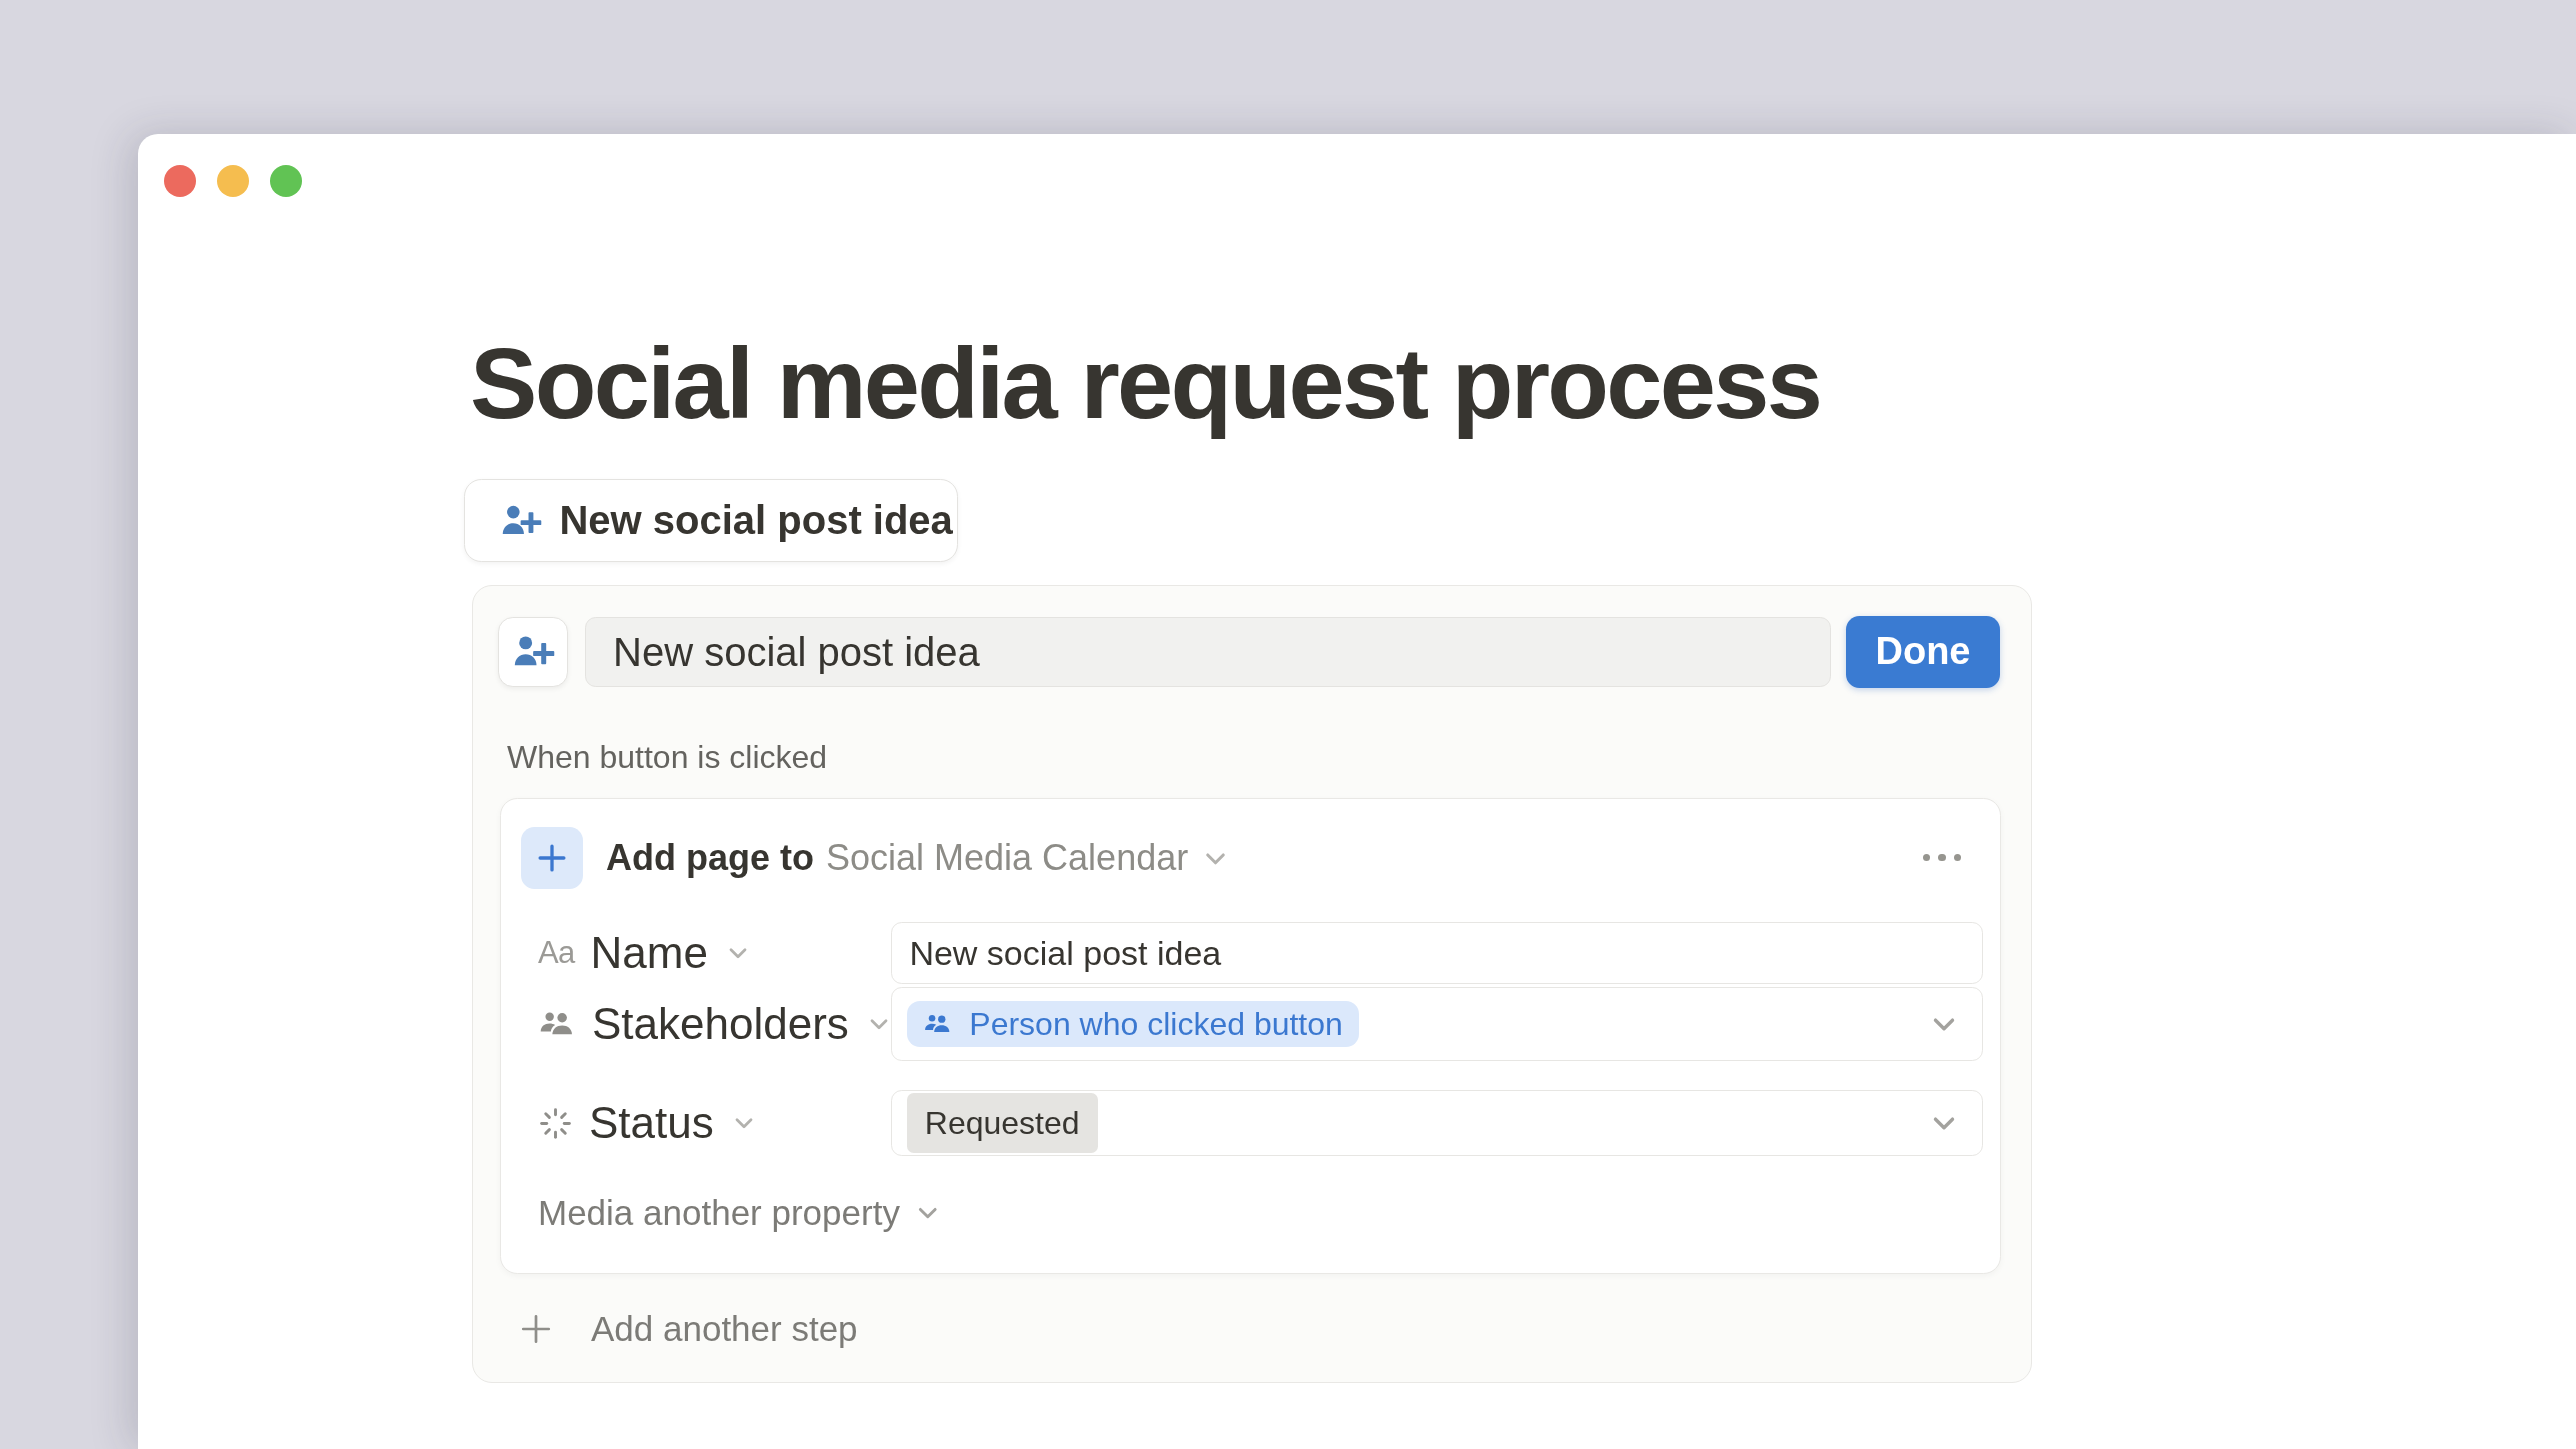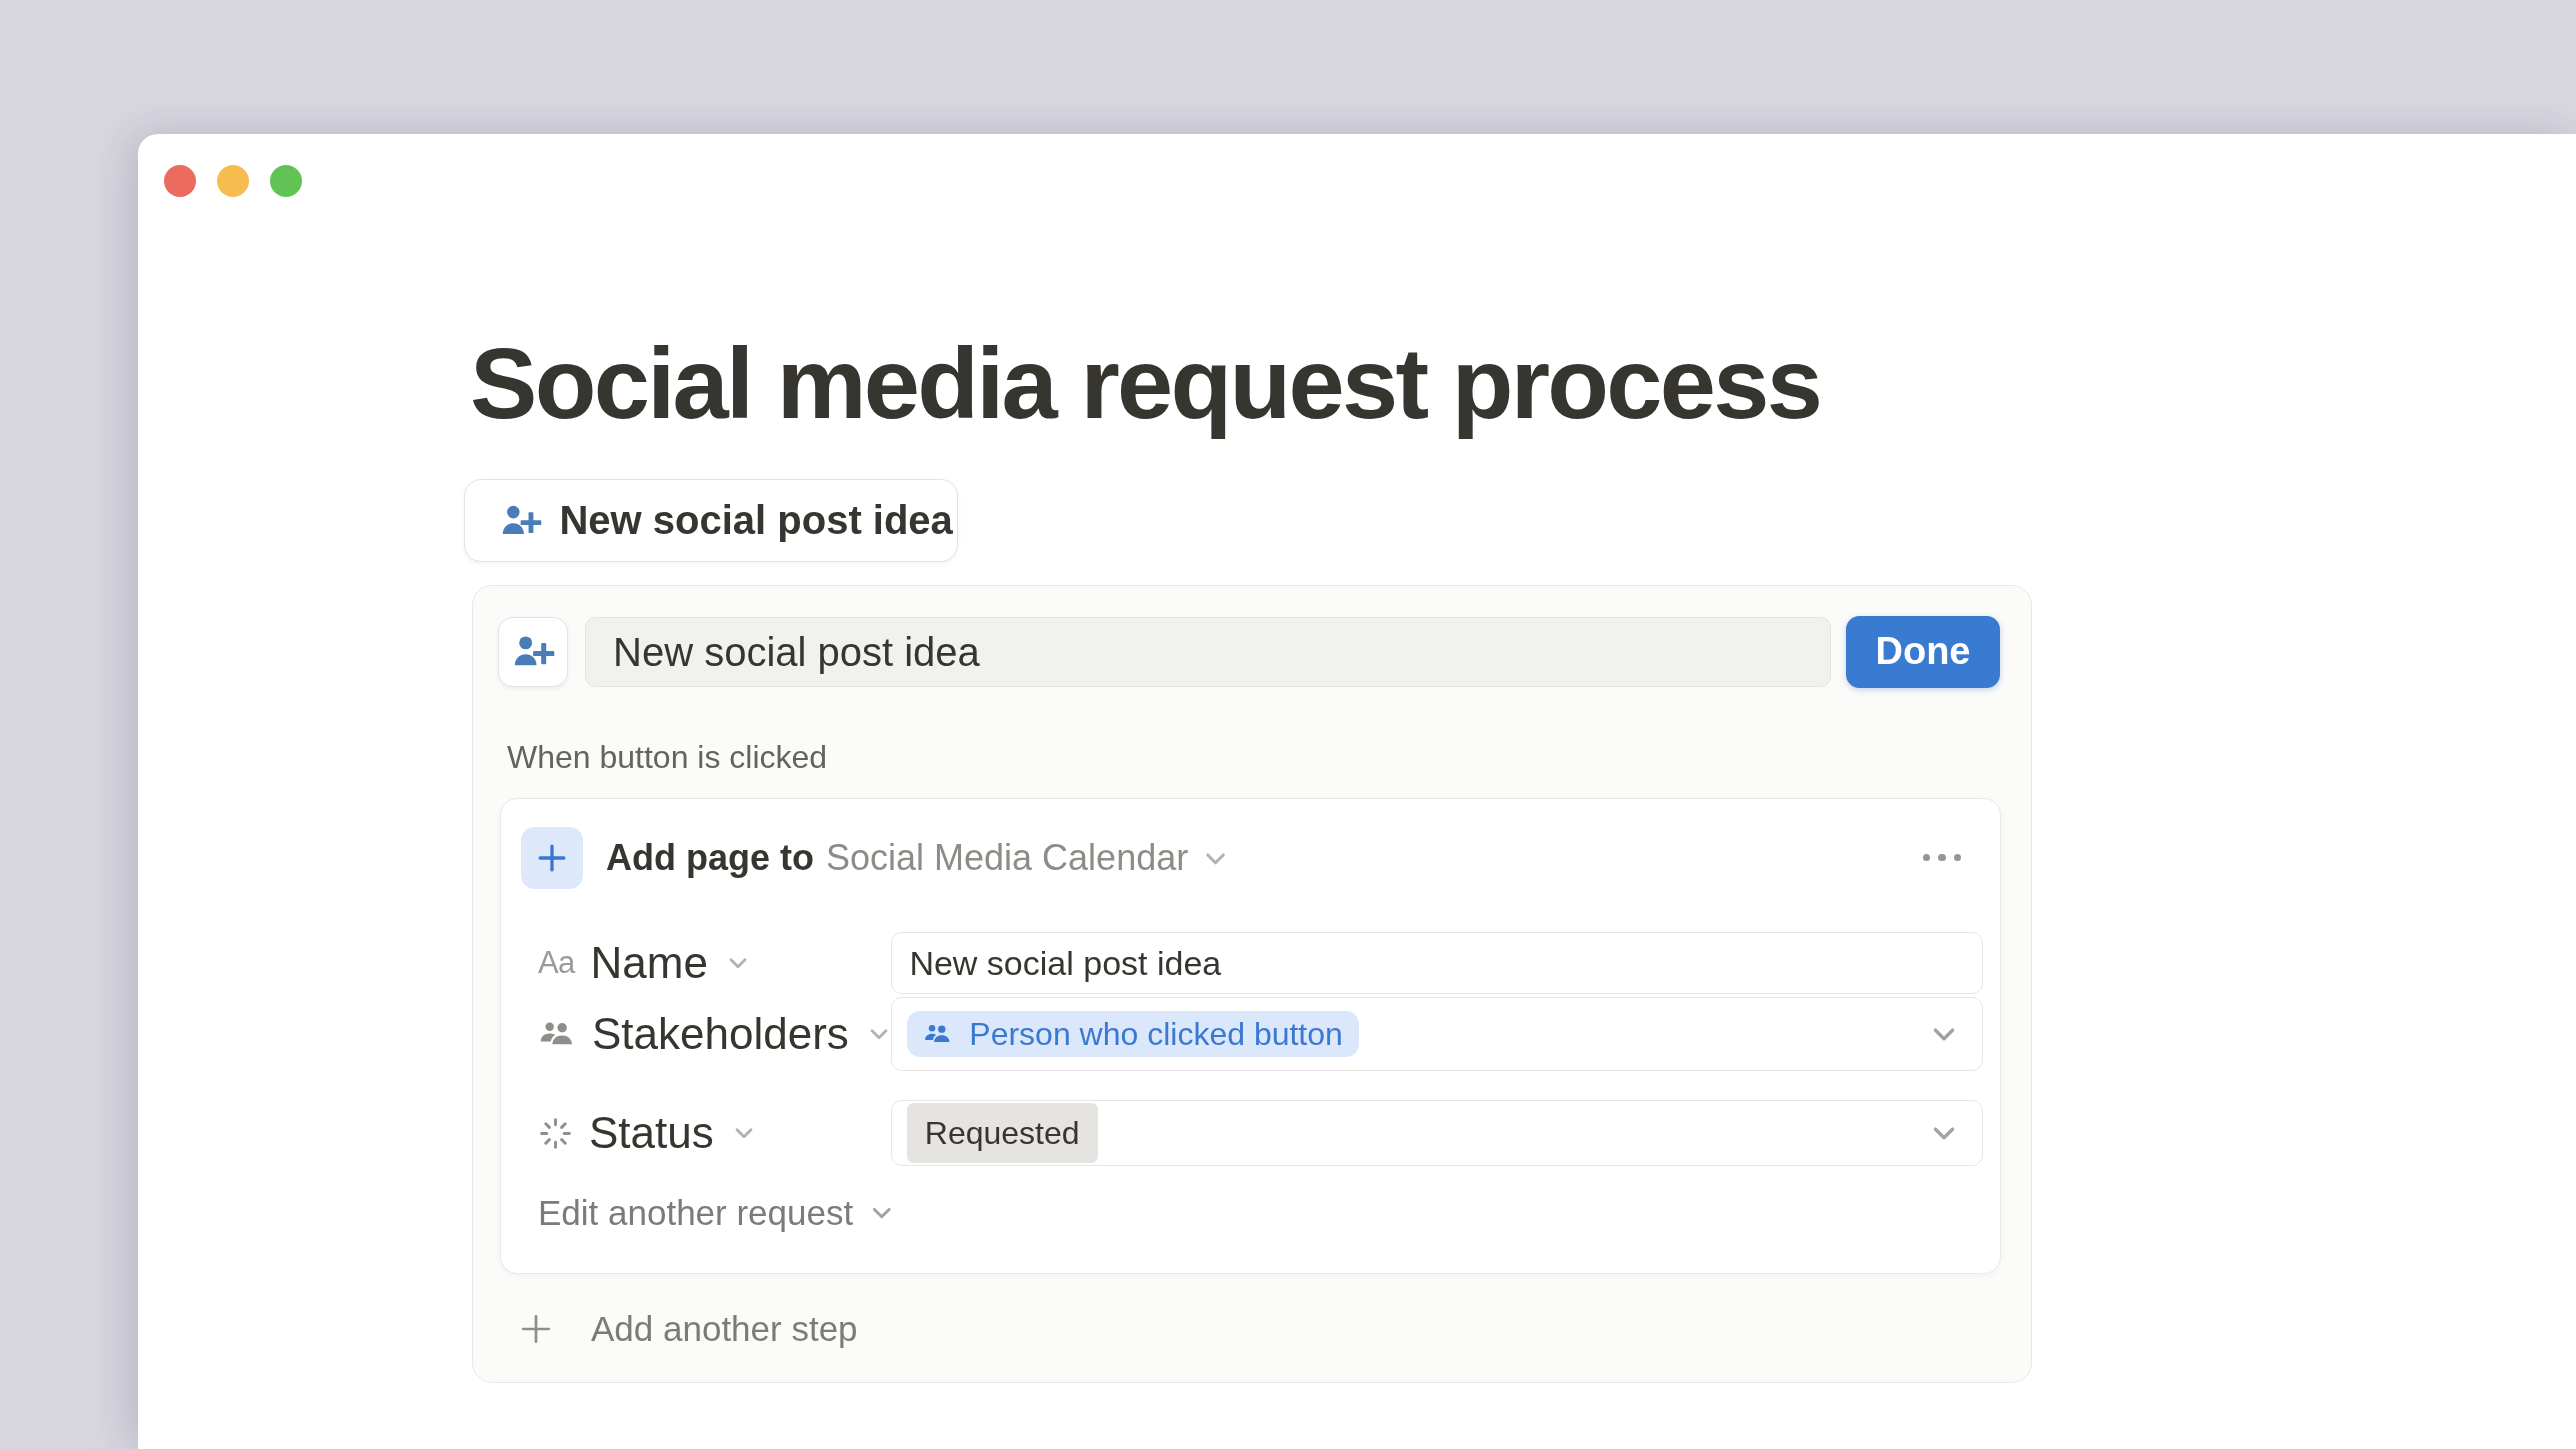--- a/index.html
+++ b/index.html
@@ -85,21 +85,21 @@
     justify-content:center;
   }
   .card-header .action{font-size:36px;font-weight:700;color:#373530;}
   .card-header .target{font-size:36px;font-weight:400;color:#8d8c87;cursor:pointer;}
   .menu-dots{
     position:absolute;right:35px;top:51px;display:flex;gap:8px;align-items:center;
     cursor:pointer;padding:4px;
   }
   .menu-dots i{width:7.4px;height:7.4px;border-radius:50%;background:#96958f;display:block;}
 
-  .prop-row{position:absolute;left:0;width:100%;margin-top:10px;}
+  .prop-row{position:absolute;left:0;width:100%;}
   .prop-row.r0{top:123px;height:62px;}
   .prop-row.r1{top:188px;height:74px;text-decoration:underline;}
   .prop-row.r2{top:291px;height:66px;}
   .prop-label{
     position:absolute;left:37px;top:0;height:100%;
     display:flex;align-items:center;gap:16px;cursor:pointer;white-space:nowrap;
   }
   .prop-label .ptext{font-size:44px;font-weight:500;color:#373530;}
   .aa-glyph{font-size:31px;font-weight:500;color:#9b9a96;letter-spacing:-0.7px;}
   .prop-field{
@@ -285,21 +285,21 @@
           </span>
           <span class="field-chevron">
             <svg width="34" height="34" viewBox="0 0 16 16">
               <path d="M4 6.2l4 4 4-4" stroke="#a3a29e" stroke-width="1.6" fill="none" stroke-linecap="round" stroke-linejoin="round"></path>
             </svg>
           </span>
         </div>
       </div>
 
       <div class="edit-prop">
-        <span>Edit another request</span>
+        <span>Media another property</span>
         <span>
           <svg width="29.5" height="29.5" viewBox="0 0 16 16">
             <path d="M4 6.2l4 4 4-4" stroke="#a3a29e" stroke-width="1.6" fill="none" stroke-linecap="round" stroke-linejoin="round"></path>
           </svg>
         </span>
       </div>
 
     </div>
 
     <div class="add-step">

